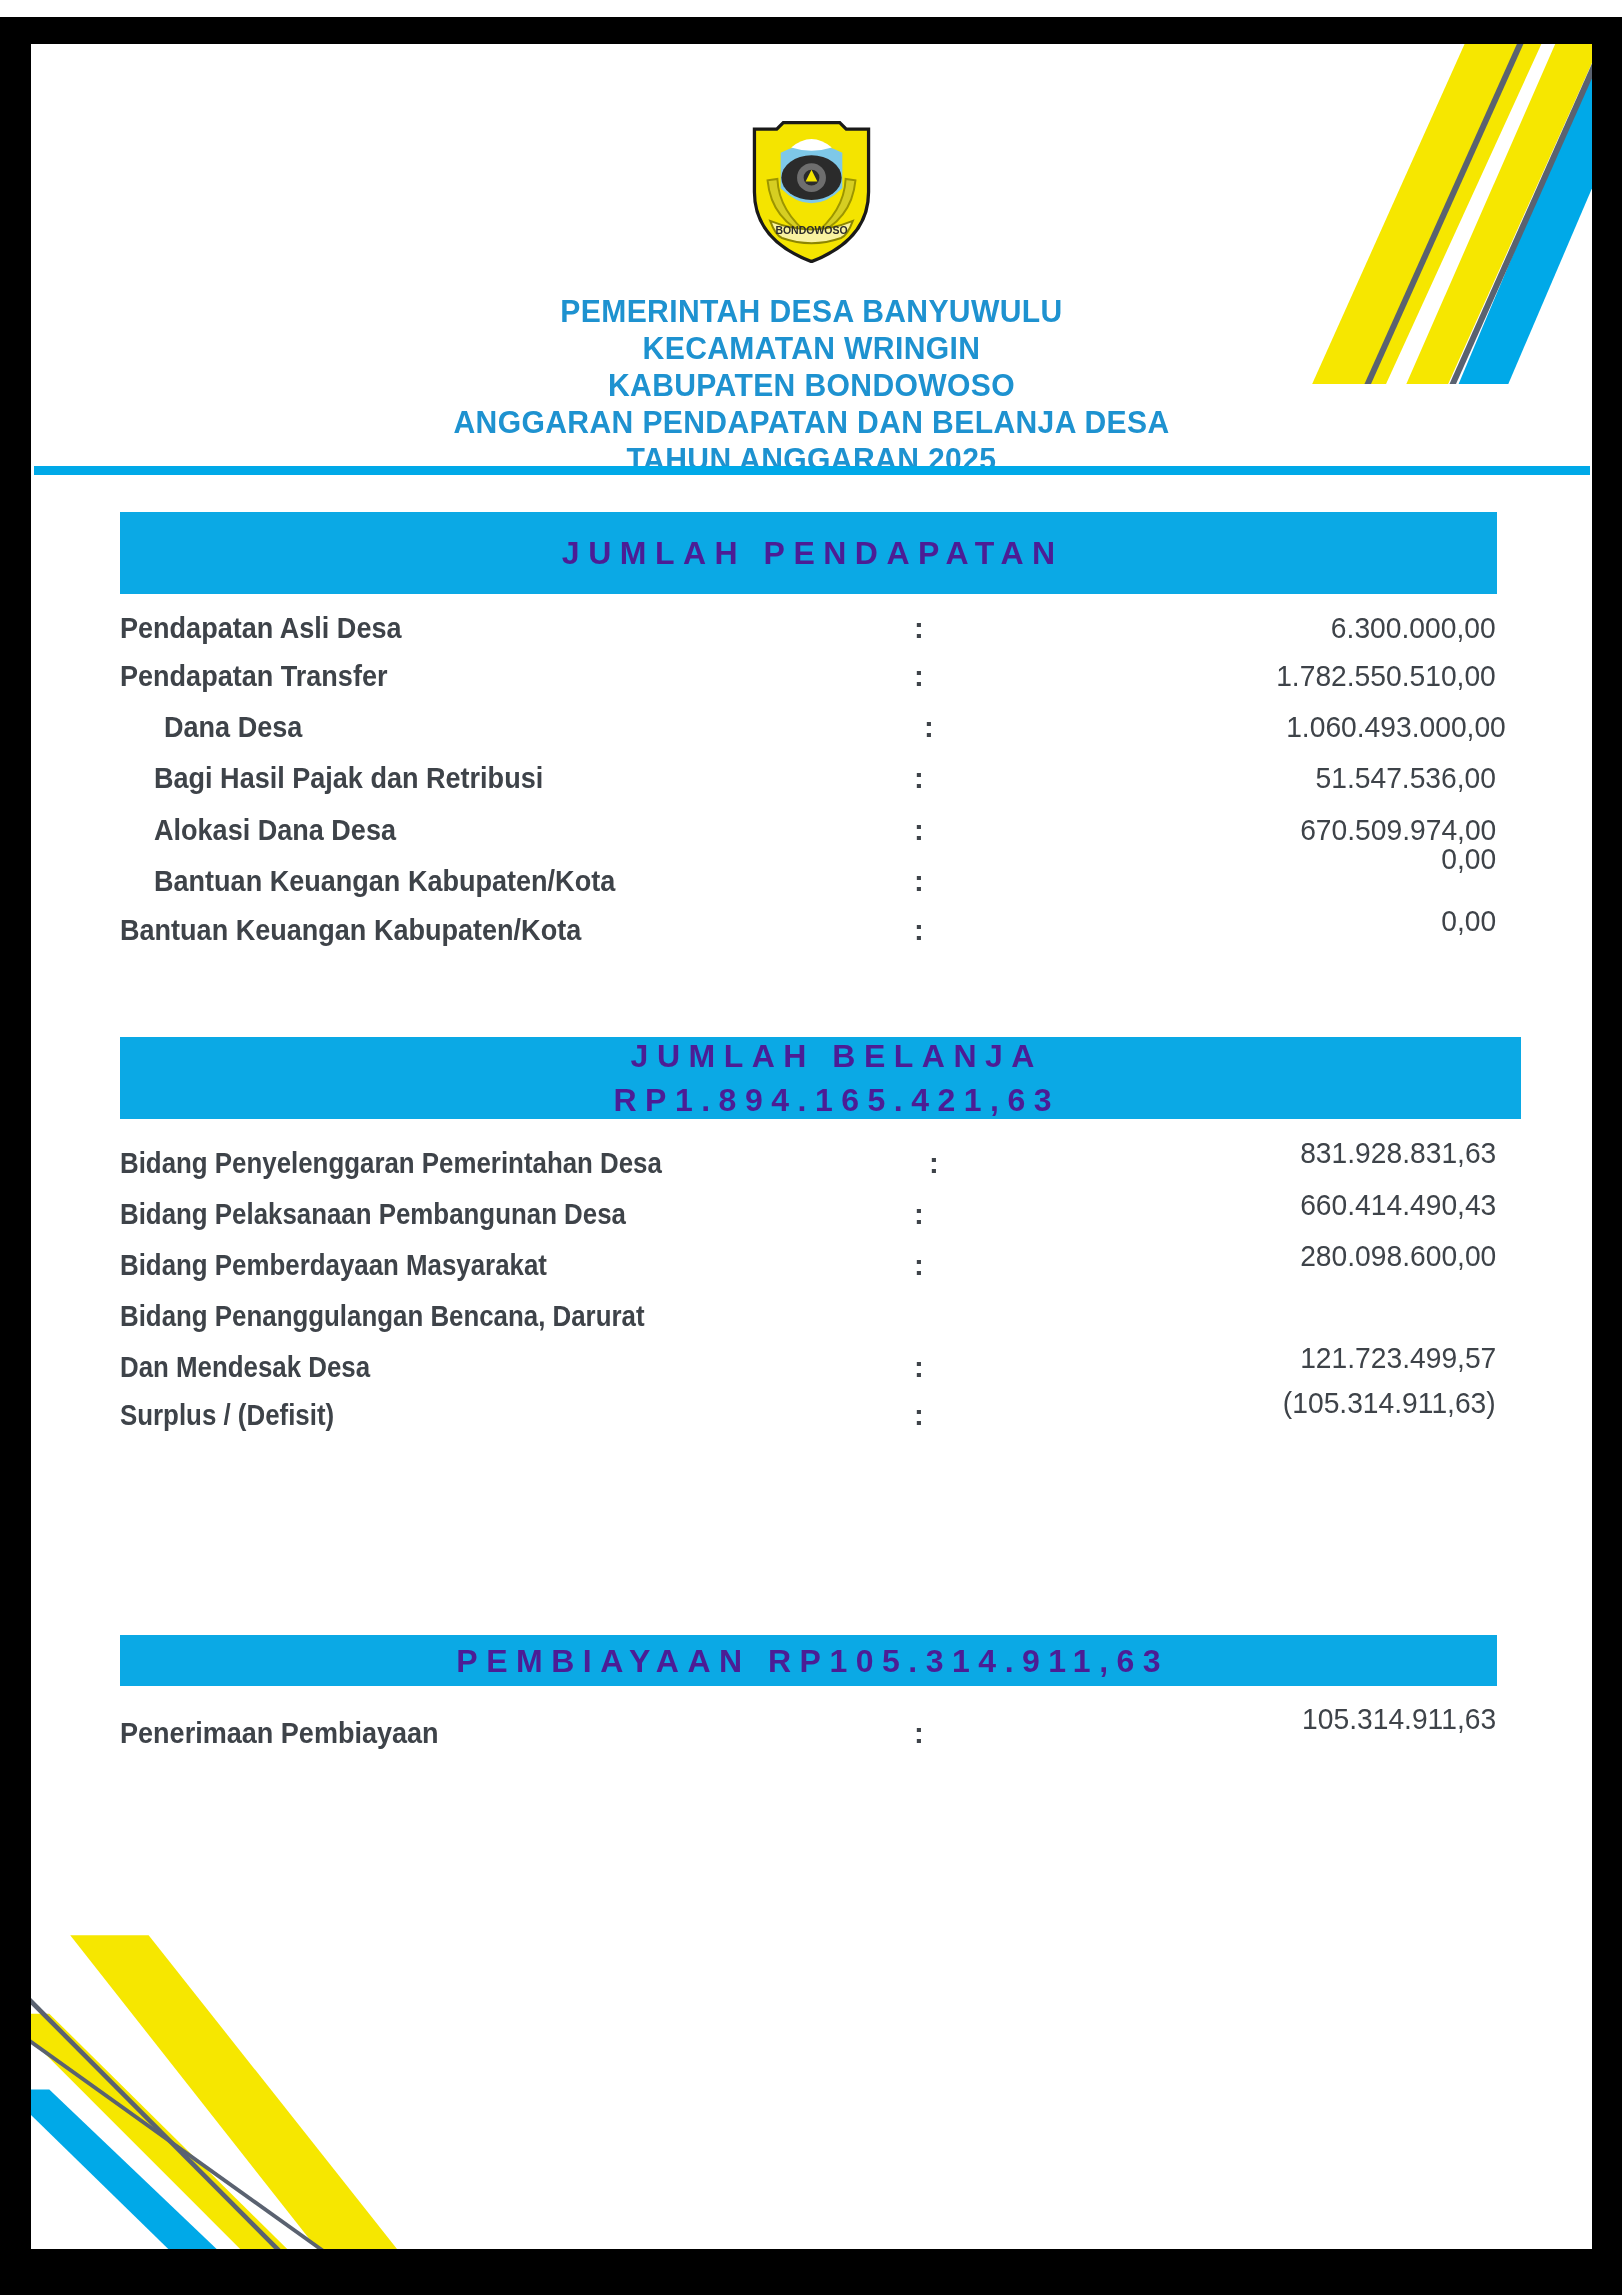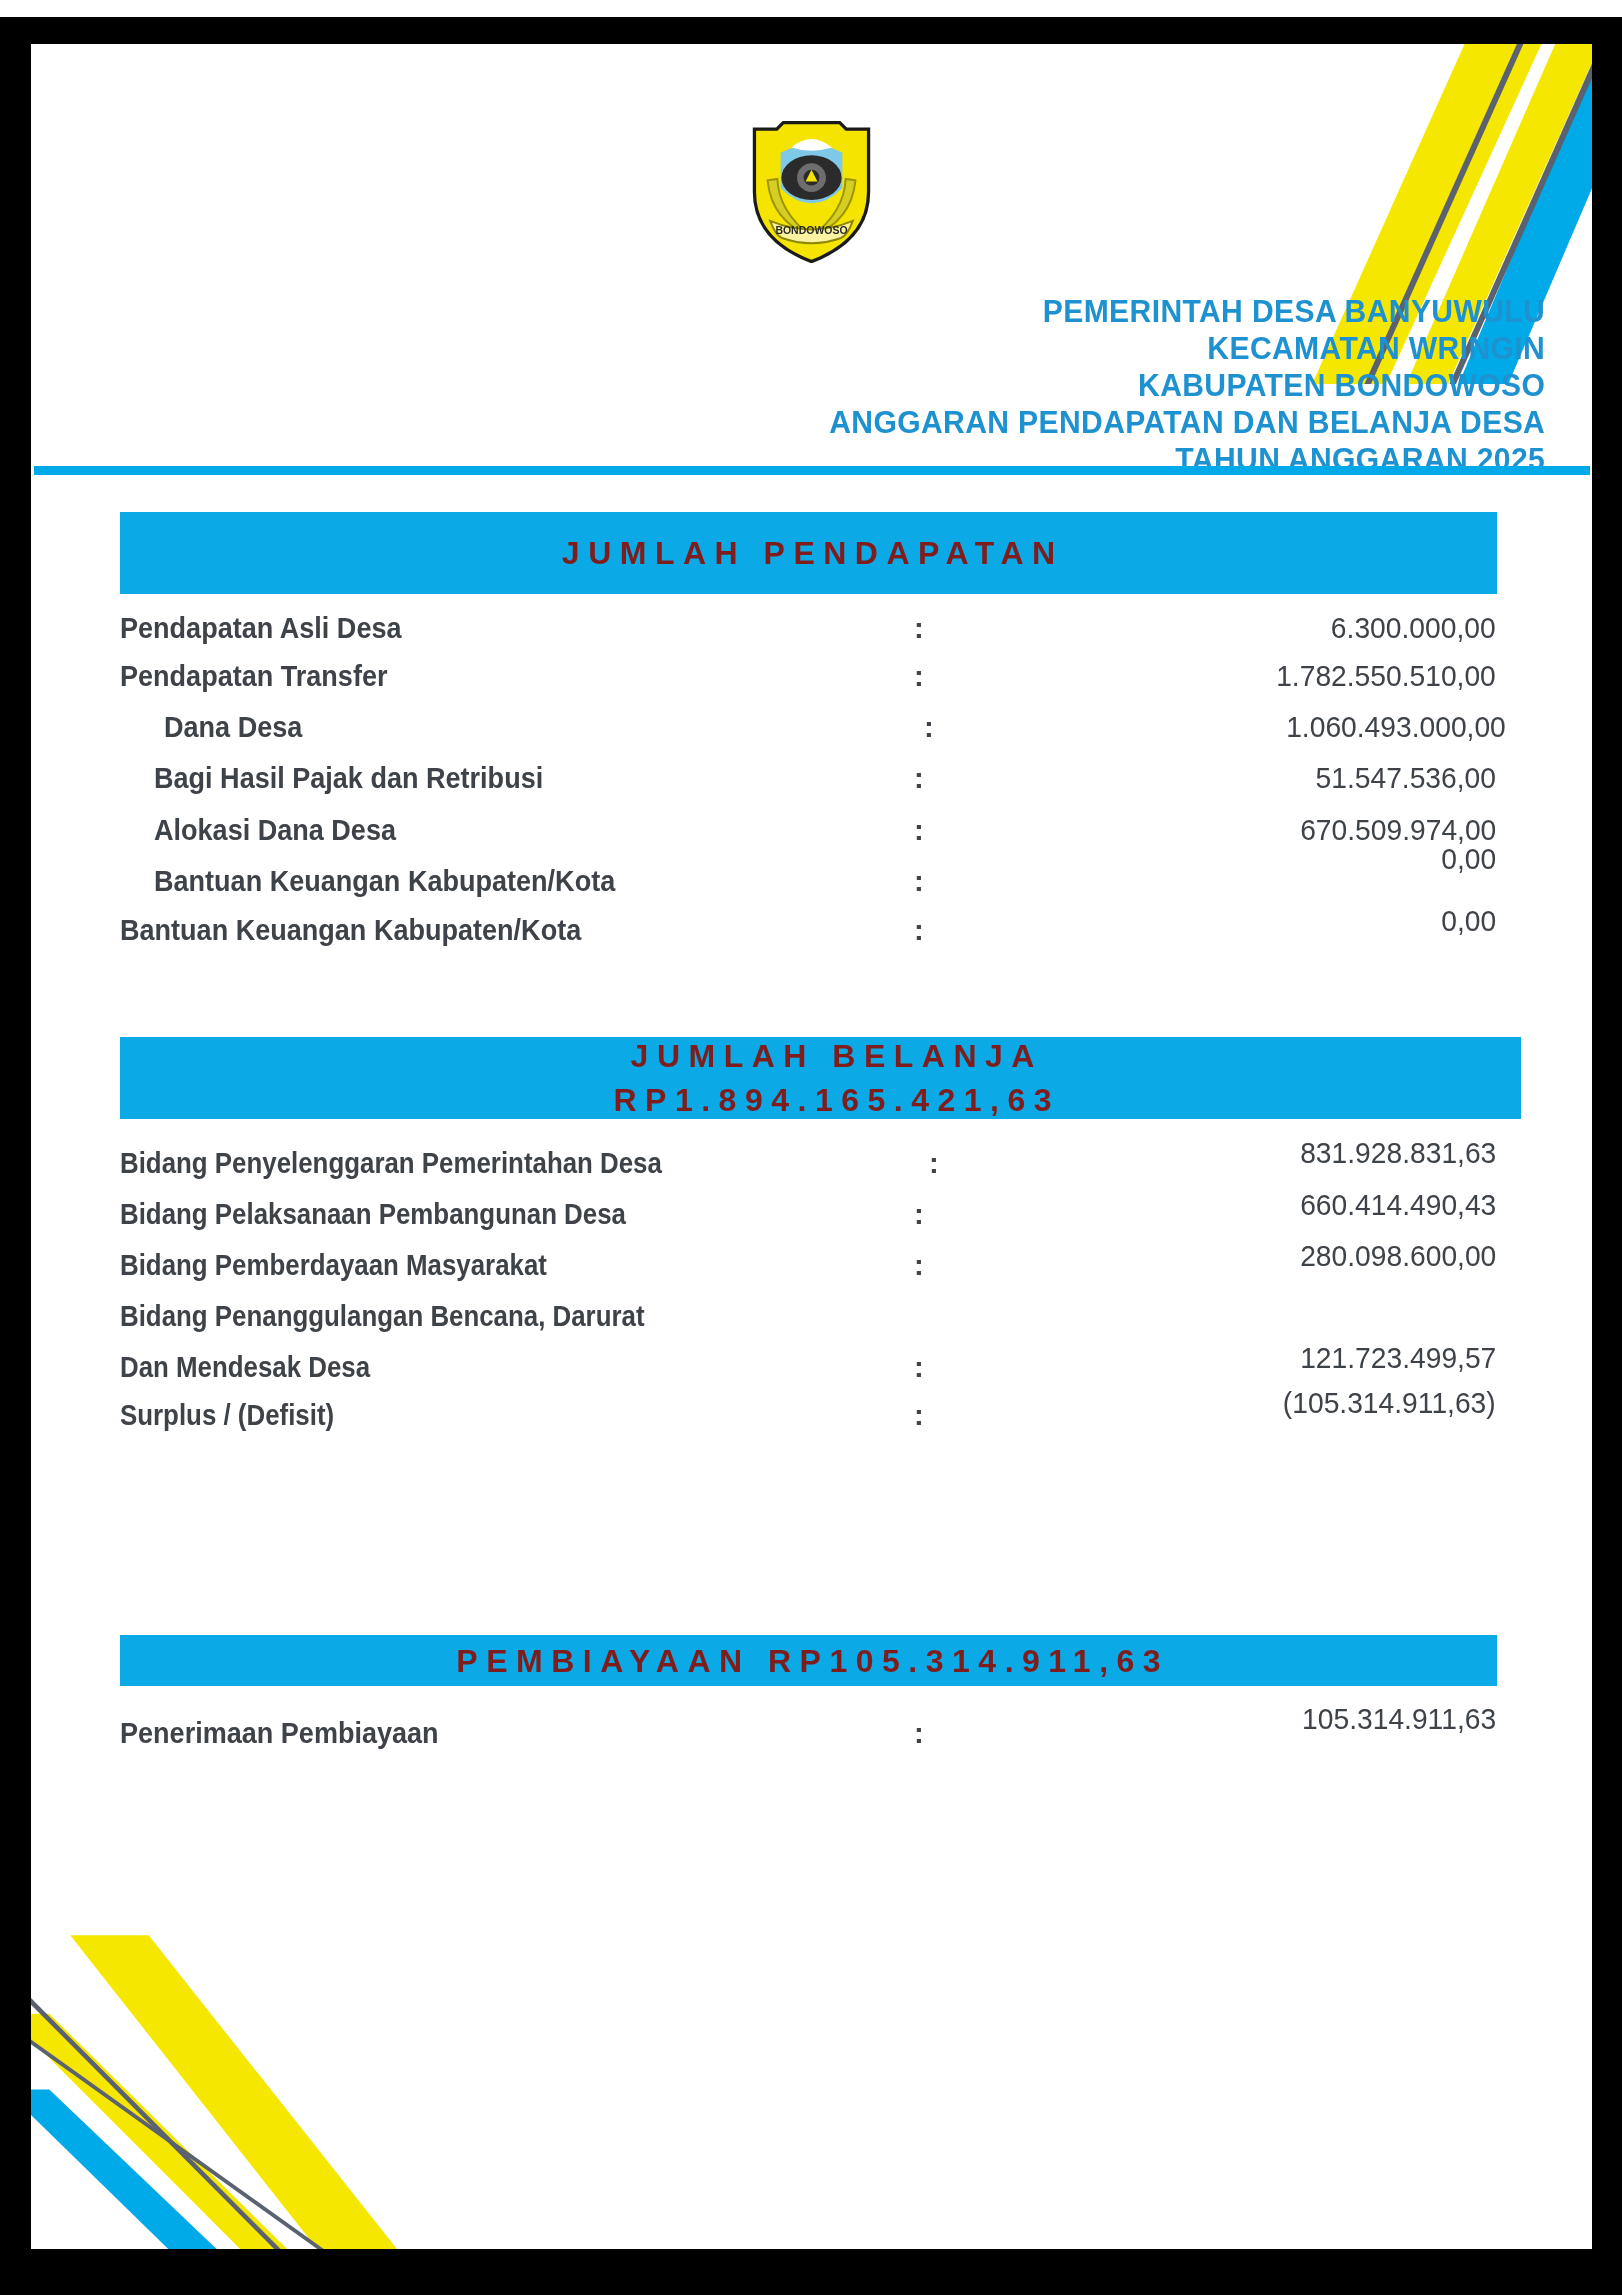--- a/index.html
+++ b/index.html
@@ -33,21 +33,21 @@
   
   .header{
     position:absolute;left:0;top:0;width:1561px;
   }
   .crest-wrap{
     position:absolute; left:709px; top:68px;
     width:143px; height:151px;
   }
   .title-block{
     position:absolute;left:0;top:249px;width:1561px;
-    text-align:right;
+    text-align:center;
   }
   .title-line{
     color:#1E92D0;
     font-weight:bold;
     font-size:32px;
     line-height:37px;
     letter-spacing:0.4px;
     font-family:"Liberation Sans", sans-serif;
     font-stretch:condensed;
     transform:scaleX(0.94);
@@ -58,21 +58,21 @@
     width:1556px;height:8.5px;
     background:#00A9E8;
   }
 
   
   .banner{
     position:absolute;
     left:89px;
     width:1377px;
     background:#0BA9E5;
-    color:#7f1d1d;
+    color:#4c1d95;
     text-align:center;
     font-weight:bold;
     letter-spacing:8.5px;
     text-indent:8.5px;
     font-size:32px;
     display:flex;
     flex-direction:column;
     justify-content:center;
     align-items:center;
   }

